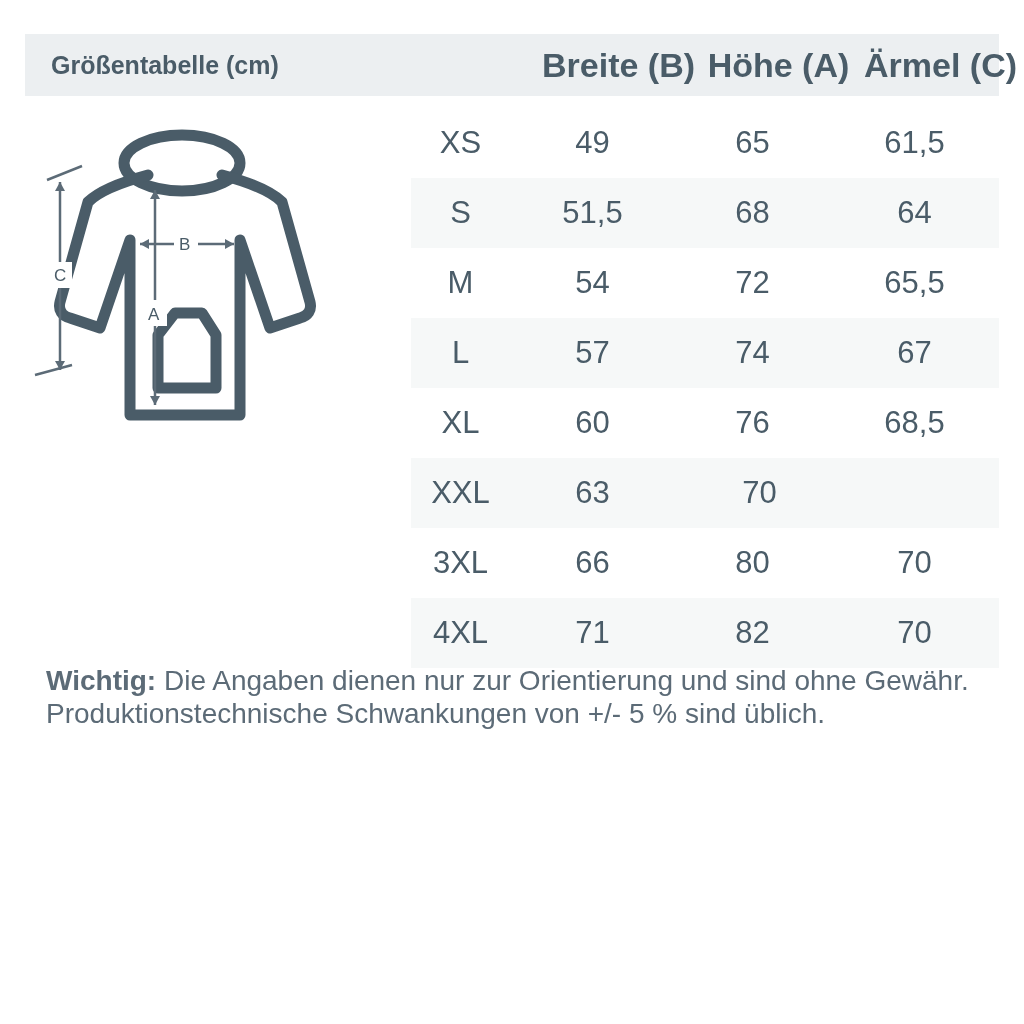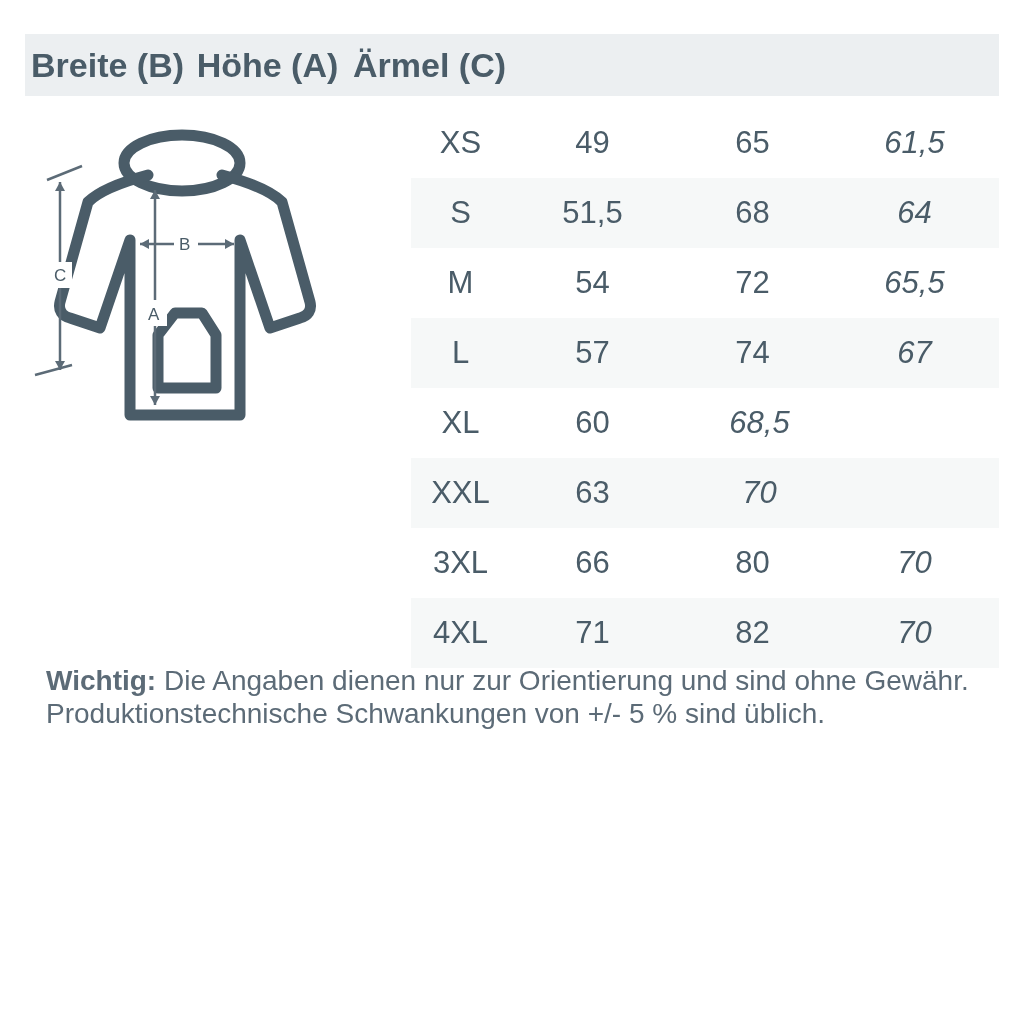--- a/index.html
+++ b/index.html
@@ -69,21 +69,21 @@
     background: #f6f8f8;
   }
   .cell {
     font-size: 31px;
     color: #4a5c68;
     text-align: center;
   }
   .c-size { flex: 0 0 99px; }
   .c-b    { flex: 0 0 165px; }
   .c-a    { flex: 0 0 155px; }
-  .c-c    { flex: 0 0 169px; font-style: italic; }
+  .c-c    { flex: 0 0 169px; }
 
   
   .illustration {
     position: absolute;
     left: 30px;
     top: 120px;
     width: 380px;
     height: 340px;
   }
 
@@ -97,20 +97,21 @@
     line-height: 33px;
     color: #5c6b77;
   }
 </style>
 </head>
 <body>
 
 <div class="page">
 
   <div class="header">
+    <div class="header-title">Größentabelle (cm)</div>
     <div class="header-cols">
       <div class="header-col col-w1">Breite (B)</div>
       <div class="header-col col-w2">Höhe (A)</div>
       <div class="header-col col-w3">Ärmel (C)</div>
     </div>
   </div>
 
   <div class="illustration">
     <svg width="380" height="340" viewBox="0 0 380 340" xmlns="http://www.w3.org/2000/svg">
       <g fill="none" stroke="#4a5c68" stroke-width="11" stroke-linejoin="round" stroke-linecap="round">
@@ -176,20 +177,21 @@
     <div class="row alt">
       <div class="cell c-size">L</div>
       <div class="cell c-b">57</div>
       <div class="cell c-a">74</div>
       <div class="cell c-c">67</div>
     </div>
 
     <div class="row">
       <div class="cell c-size">XL</div>
       <div class="cell c-b">60</div>
+      <div class="cell c-a">76</div>
       <div class="cell c-c">68,5</div>
     </div>
 
     <div class="row alt">
       <div class="cell c-size">XXL</div>
       <div class="cell c-b">63</div>
       <div class="cell c-c">70</div>
     </div>
 
     <div class="row">

